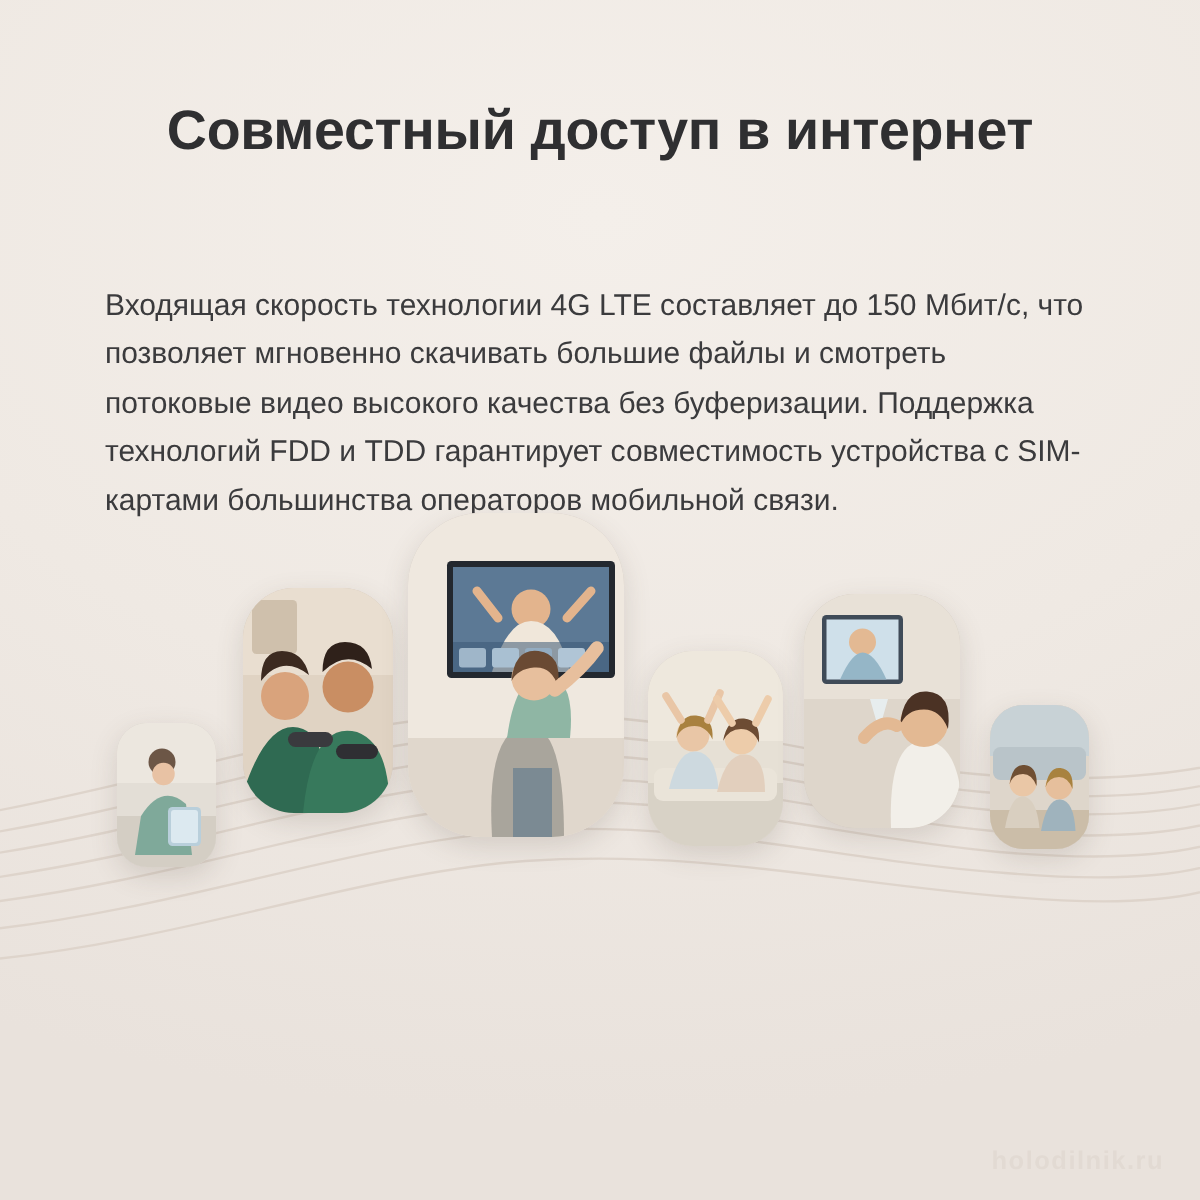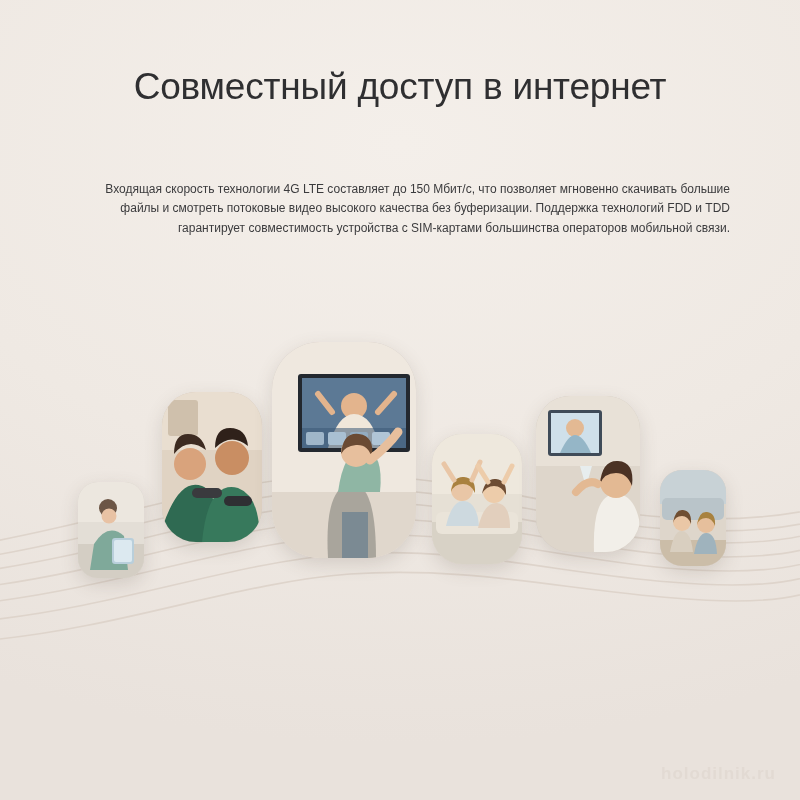--- a/index.html
+++ b/index.html
@@ -25,34 +25,34 @@
 
   
   .headline {
     position: absolute;
     top: 38px;
     left: 0;
     width: 800px;
     text-align: center;
     font-size: 37px;
     line-height: 1.32;
-    font-weight: 400;
+    font-weight: 700;
     color: #2f2f31;
     letter-spacing: -0.2px;
   }
   .headline .line2 { display: block; }
 
   
   .paragraph {
     position: absolute;
     top: 168px;
     left: 70px;
     width: 660px;
-    text-align: right;
-    font-size: 12px;
+    text-align: left;
+    font-size: 20px;
     line-height: 1.62;
     color: #3b3b3d;
   }
 
   
   .waves {
     position: absolute;
     left: 0;
     top: 330px;
     width: 800px;

